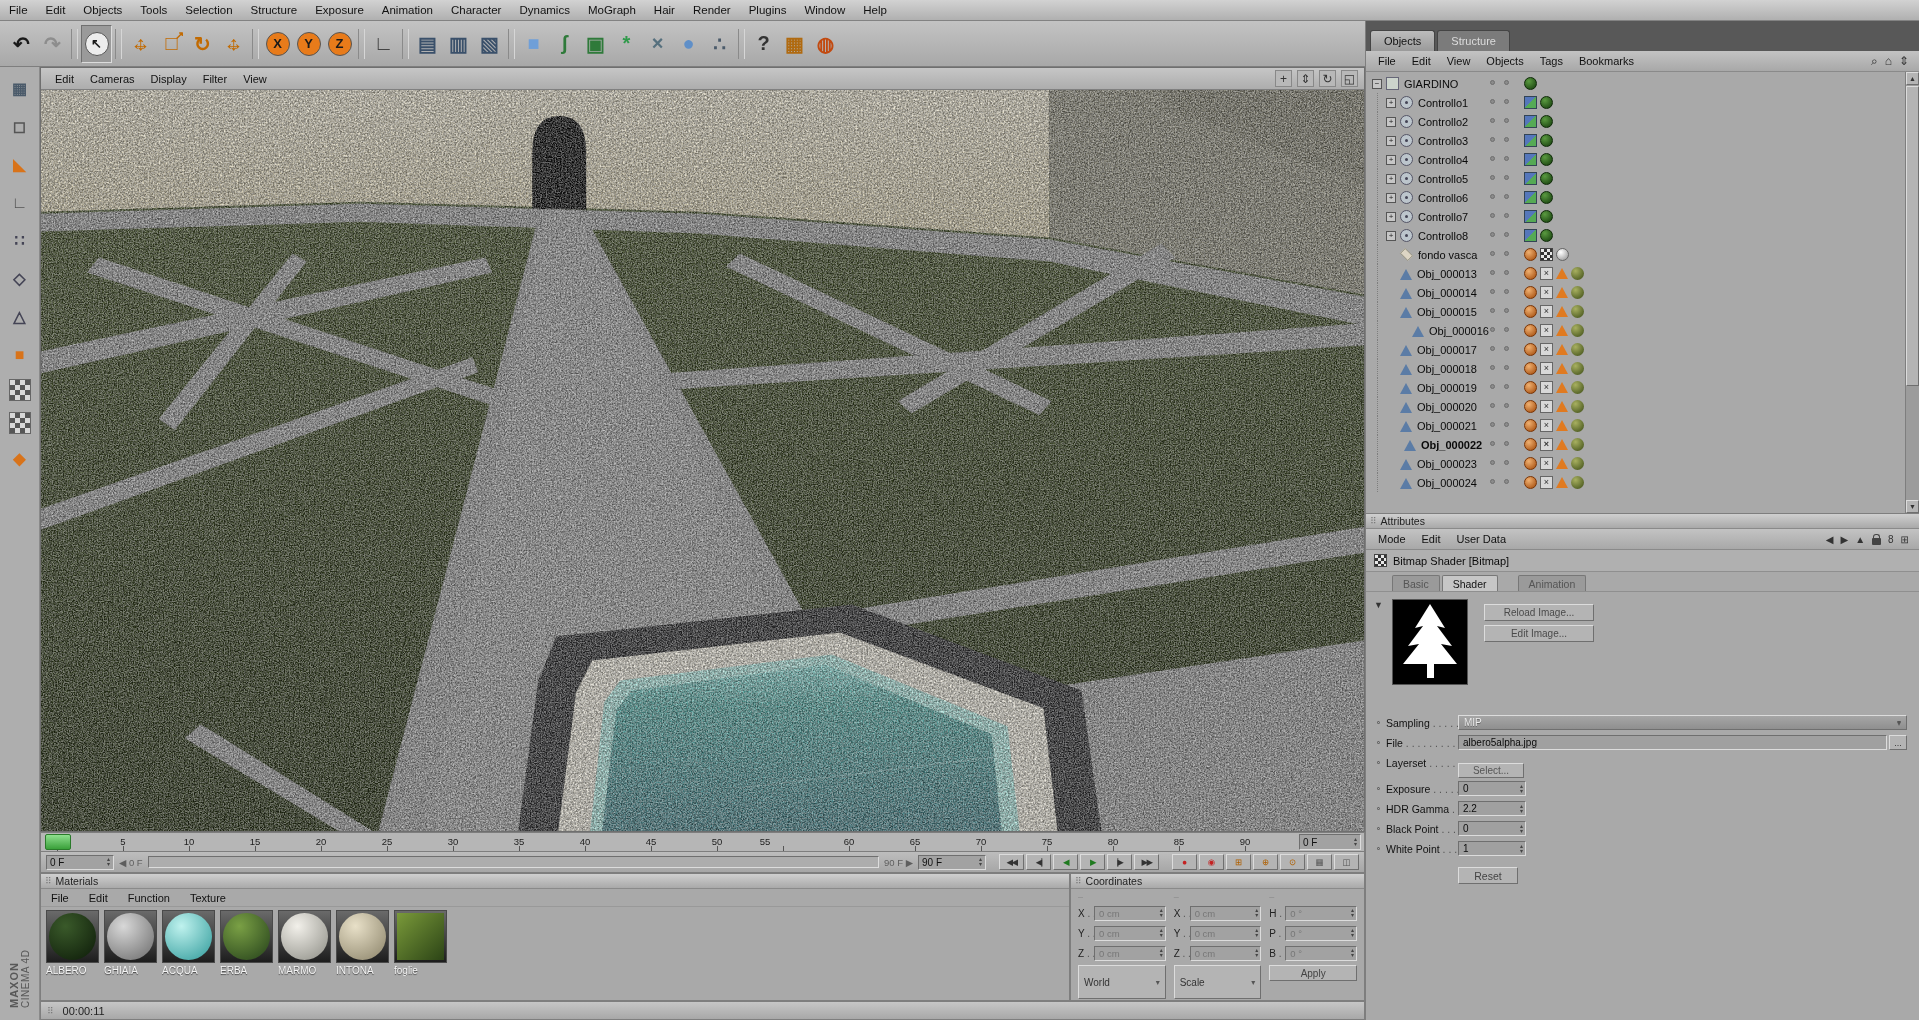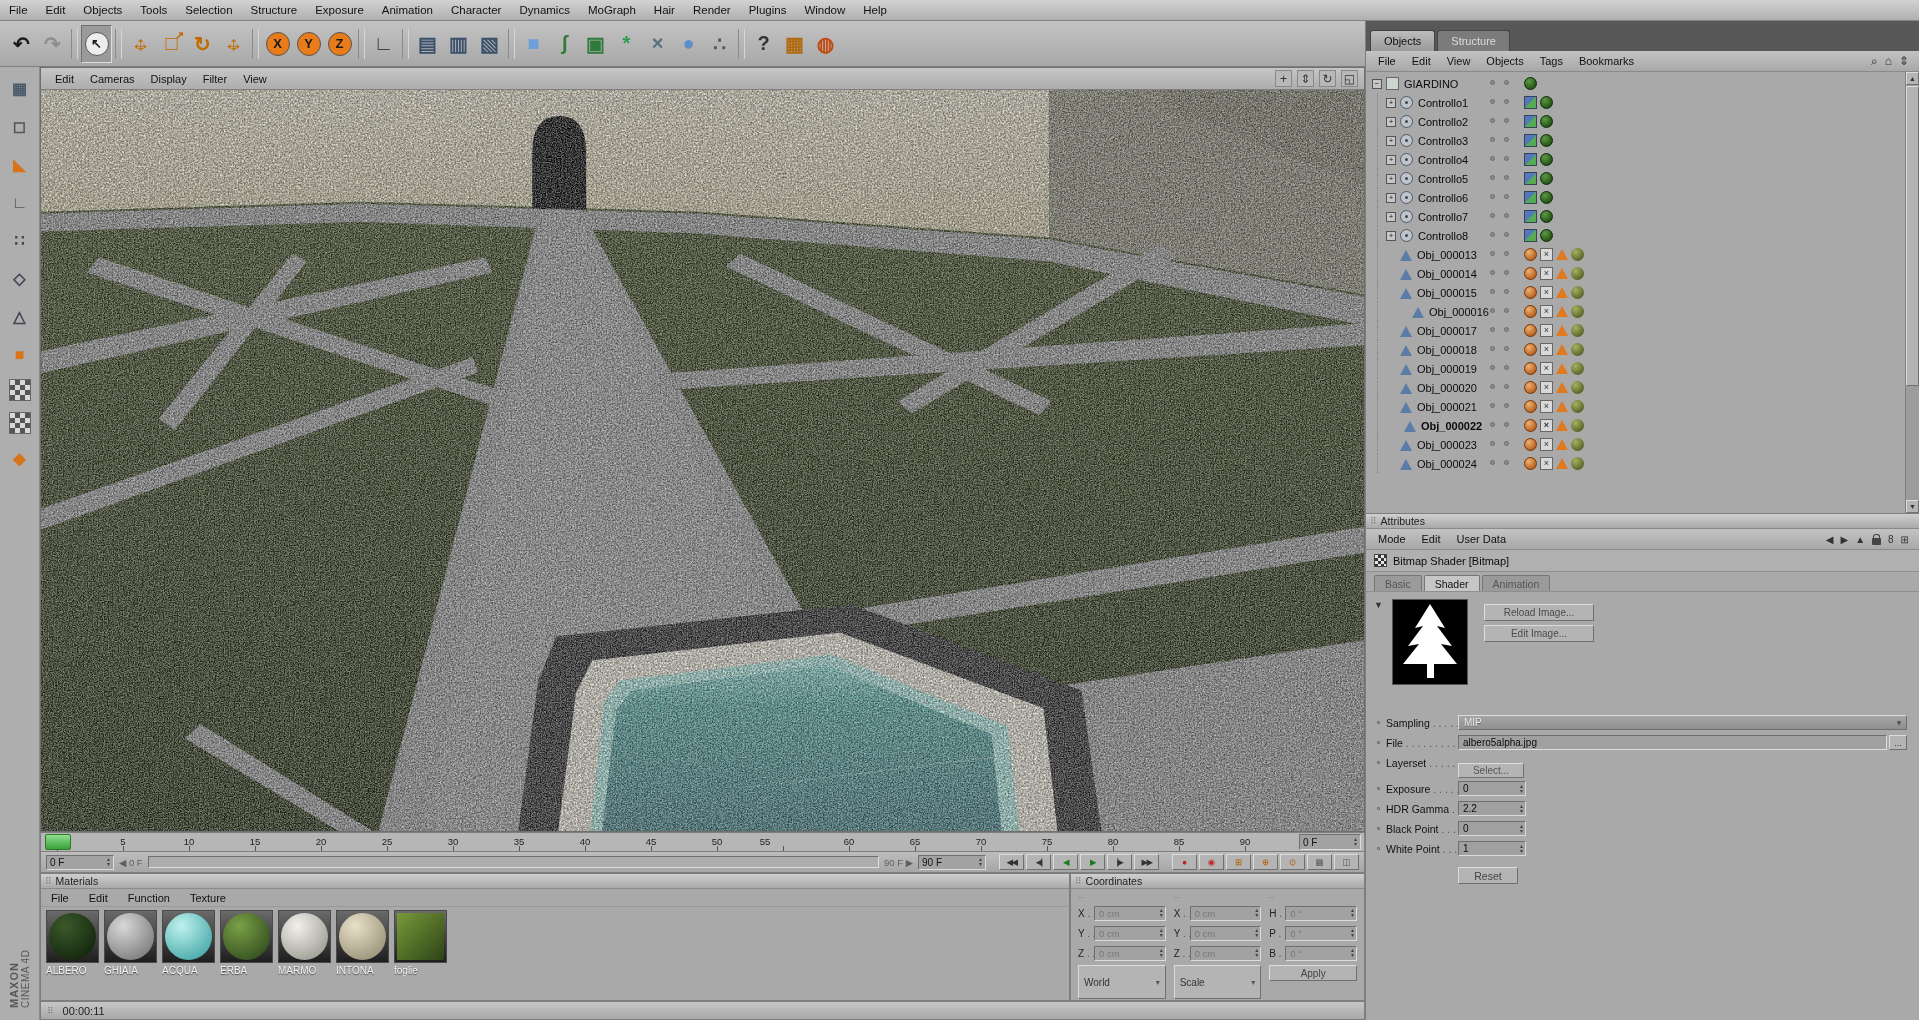--- a/index.html
+++ b/index.html
@@ -106,21 +106,21 @@
   .tag-tri{width:0;height:0;border-left:6px solid transparent;border-right:6px solid transparent;border-bottom:11px solid #e07a20;}
   .om-scroll{position:absolute;right:0;top:0;width:14px;height:100%;background:#9c9c9c;border-left:1px solid #7e7e7e;}
   .scroll-arrow{position:absolute;left:0;width:13px;height:13px;display:flex;align-items:center;justify-content:center;font-size:7px;color:#333;}
   .scroll-thumb{position:absolute;left:0;top:14px;width:13px;height:300px;}
   
   #shader-titlebar{height:22px;background:#b0b0b0;border-bottom:1px solid #8f8f8f;display:flex;align-items:center;gap:6px;padding-left:8px;font-size:11px;color:#0a0a0a;}
   .checker-ico{width:13px;height:13px;background-image:linear-gradient(45deg,#333 25%,transparent 25%,transparent 75%,#333 75%),linear-gradient(45deg,#333 25%,transparent 25%,transparent 75%,#333 75%);background-color:#e8e8e8;background-size:6px 6px;background-position:0 0,3px 3px;border:1px solid #444;}
   #shader-tabs{height:20px;display:flex;align-items:flex-end;gap:2px;padding:0 0 0 8px;border-bottom:1px solid #8f8f8f;background:#a9a9a9;}
   .sh-tab{height:16px;padding:0 10px;font-size:10.5px;display:flex;align-items:center;border:1px solid #777;border-bottom:none;border-radius:2px 2px 0 0;}
   .sh-tab.active{background:#c6c6c6;color:#111;}
-  .sh-tab.inactive{background:#9a9a9a;color:#555;}
+  .sh-tab.inactive{background:#9a9a9a;color:#555;margin-left:18px;}
   #shader-preview{position:relative;height:115px;background:#a9a9a9;}
   #preview-expander{position:absolute;left:8px;top:8px;font-size:9px;color:#333;}
   #preview-box{position:absolute;left:26px;top:7px;width:76px;height:86px;border:1px solid #555;background:#000;}
   .attr-btn{position:absolute;left:118px;width:110px;height:17px;display:flex;align-items:center;justify-content:center;font-size:10px;color:#4a4a4a;background:#b4b4b4;border:1px solid;border-color:#dcdcdc #6f6f6f #6f6f6f #dcdcdc;}
   .panel-section{height:16px;background:linear-gradient(#9c9c9c,#7f7f7f);border-top:1px solid #c8c8c8;border-bottom:1px solid #6a6a6a;font-weight:bold;font-size:11px;color:#0a0a0a;display:flex;align-items:center;padding-left:6px;}
   #props-list{padding:7px 8px 0 10px;}
   .prop-row{display:flex;align-items:center;height:17px;margin-bottom:3px;}
   .prop-row.gap{margin-top:9px;}
   .bullet{width:10px;color:#333;font-size:8px;flex:0 0 auto;}
   .plabel{width:72px;font-size:10.5px;color:#111;white-space:nowrap;overflow:hidden;flex:0 0 auto;}
@@ -751,20 +751,34 @@
               <span class="vis-dot"></span>
               <span class="vis-dot"></span>
             </span>
             <span class="tags">
               <span class="tagi tag-xp"></span>
               <span class="tagi tag-ball tag-g"></span>
             </span>
           </div>
           <div class="tree-row child" style="padding-left: 20px;">
             <span class="exp-sp"></span>
+            <span class="oi oi-plane"></span>
+            <span class="tree-name">fondo vasca</span>
+            <span class="vis-dots">
+              <span class="vis-dot"></span>
+              <span class="vis-dot"></span>
+            </span>
+            <span class="tags">
+              <span class="tagi tag-ball tag-o"></span>
+              <span class="tagi tag-checker"></span>
+              <span class="tagi tag-ball tag-w"></span>
+            </span>
+          </div>
+          <div class="tree-row child" style="padding-left: 20px;">
+            <span class="exp-sp"></span>
             <span class="oi oi-poly"></span>
             <span class="tree-name">Obj_000013</span>
             <span class="vis-dots">
               <span class="vis-dot"></span>
               <span class="vis-dot"></span>
             </span>
             <span class="tags">
               <span class="tagi tag-ball tag-o"></span>
               <span class="tagi tag-x">×</span>
               <span class="tagi tag-tri"></span>

